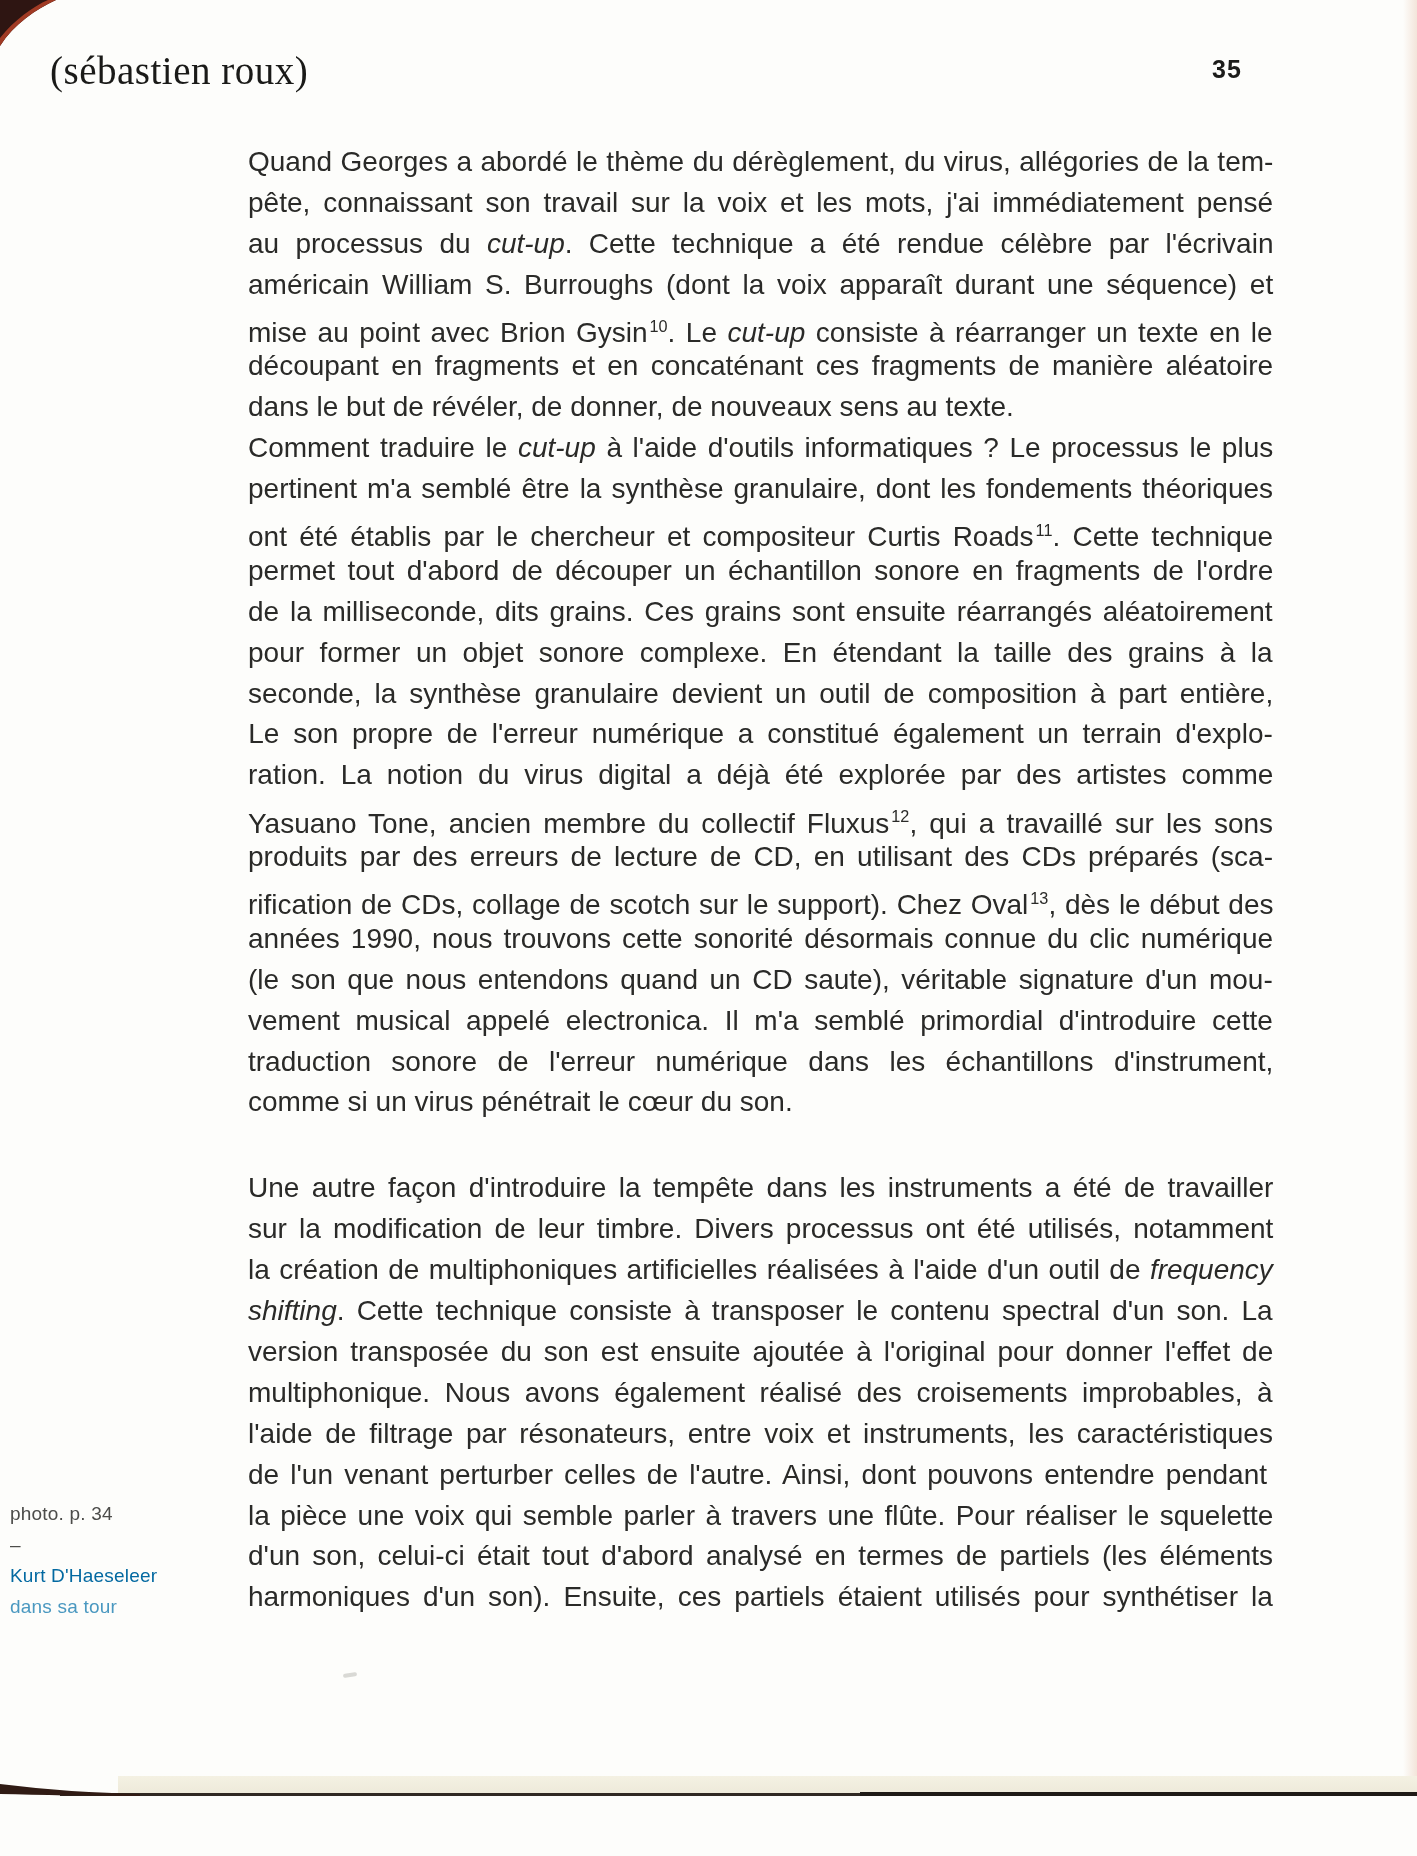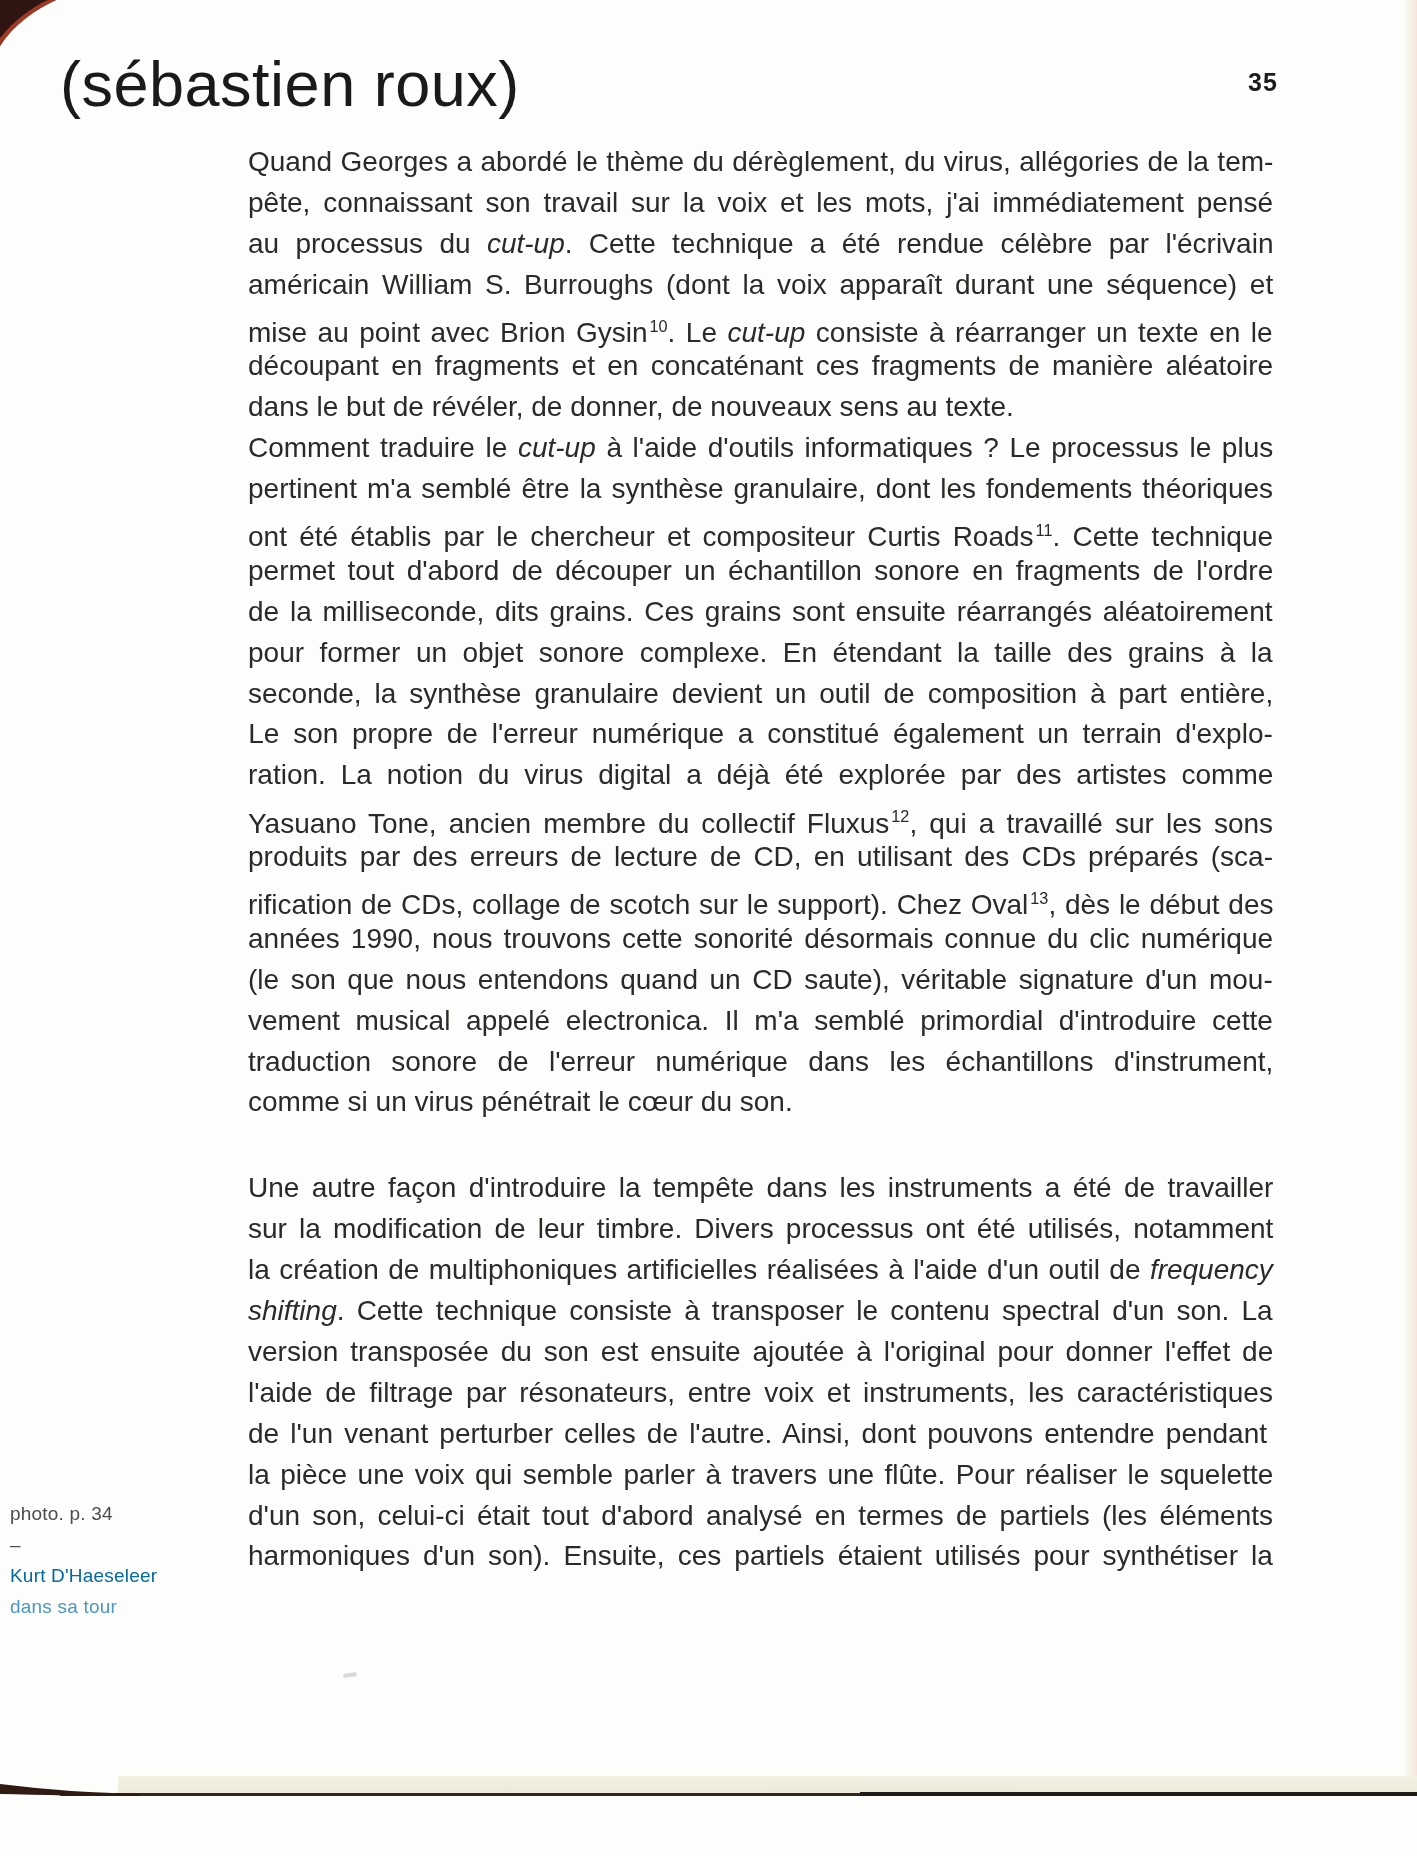--- a/index.html
+++ b/index.html
@@ -2,27 +2,27 @@
 <html><head>
 <meta charset="utf-8">
 <style>
   html,body { margin:0; padding:0; background:#ffffff; }
   .page {
     position:relative; width:1417px; height:1856px;
     background:#fdfdfb; overflow:hidden;
     font-family:"Liberation Sans", sans-serif;
   }
   .header-title {
-    position:absolute; left:60px; top:48px;
-    font-family:Liberation Sans, sans-serif;
-    font-size:63px; letter-spacing:0.5px; color:#1a1a18;
+    position:absolute; left:50px; top:48px;
+    font-family:Liberation Serif, serif;
+    font-size:39px; letter-spacing:0.5px; color:#1a1a18;
   }
   .page-number {
-    position:absolute; left:1212px; top:68px;
-    font-size:25px; font-weight:bold; color:#1c1c1a; letter-spacing:1px;margin-left:36px;
+    position:absolute; left:1212px; top:55px;
+    font-size:25px; font-weight:bold; color:#1c1c1a; letter-spacing:1px;
   }
   .body-text {
     position:absolute; left:248px; top:142px; width:1025px;
     font-size:28px; line-height:40.9px; color:#2a2a28;
   }
   .para { margin:0; }
   .para.gap { margin-top:45px; }
   .line { height:40.9px; white-space:nowrap; overflow:visible; }
   .line i { font-style:italic; }
   .line sup { font-size:58%; vertical-align:super; margin-left:2px; }
@@ -104,20 +104,21 @@
         <div class="line" style="word-spacing: 7.88889px;"><span>vement musical appelé electronica. Il m'a semblé primordial d'introduire cette</span></div>
         <div class="line" style="word-spacing: 12.625px;"><span>traduction sonore de l'erreur numérique dans les échantillons d'instrument,</span></div>
         <div class="line last"><span>comme si un virus pénétrait le cœur du son.</span></div>
       </div>
       <div class="para gap">
         <div class="line" style="word-spacing: 4.58333px;"><span>Une autre façon d'introduire la tempête dans les instruments a été de travailler</span></div>
         <div class="line" style="word-spacing: 4.36364px;"><span>sur la modification de leur timbre. Divers processus ont été utilisés, notamment</span></div>
         <div class="line" style="word-spacing: 1.63636px;"><span>la création de multiphoniques artificielles réalisées à l'aide d'un outil de <i>frequency</i></span></div>
         <div class="line" style="word-spacing: 4.36364px;"><span><i>shifting</i>. Cette technique consiste à transposer le contenu spectral d'un son. La</span></div>
         <div class="line" style="word-spacing: 4.16667px;"><span>version transposée du son est ensuite ajoutée à l'original pour donner l'effet de</span></div>
+        <div class="line" style="word-spacing: 6.875px;"><span>multiphonique. Nous avons également réalisé des croisements improbables, à</span></div>
         <div class="line" style="word-spacing: 5px;"><span>l'aide de filtrage par résonateurs, entre voix et instruments, les caractéristiques</span></div>
         <div class="line" style="word-spacing: 3.36364px;"><span>de l'un venant perturber celles de l'autre. Ainsi, dont pouvons entendre pendant</span></div>
         <div class="line" style="word-spacing: 2.64286px;"><span>la pièce une voix qui semble parler à travers une flûte. Pour réaliser le squelette</span></div>
         <div class="line" style="word-spacing: 4.5px;"><span>d'un son, celui-ci était tout d'abord analysé en termes de partiels (les éléments</span></div>
         <div class="line" style="word-spacing: 5.3px;"><span>harmoniques d'un son). Ensuite, ces partiels étaient utilisés pour synthétiser la</span></div>
       </div>
     </div>
 
   <div class="margin-note">
     <div class="photo-ref">photo. p. 34</div>

